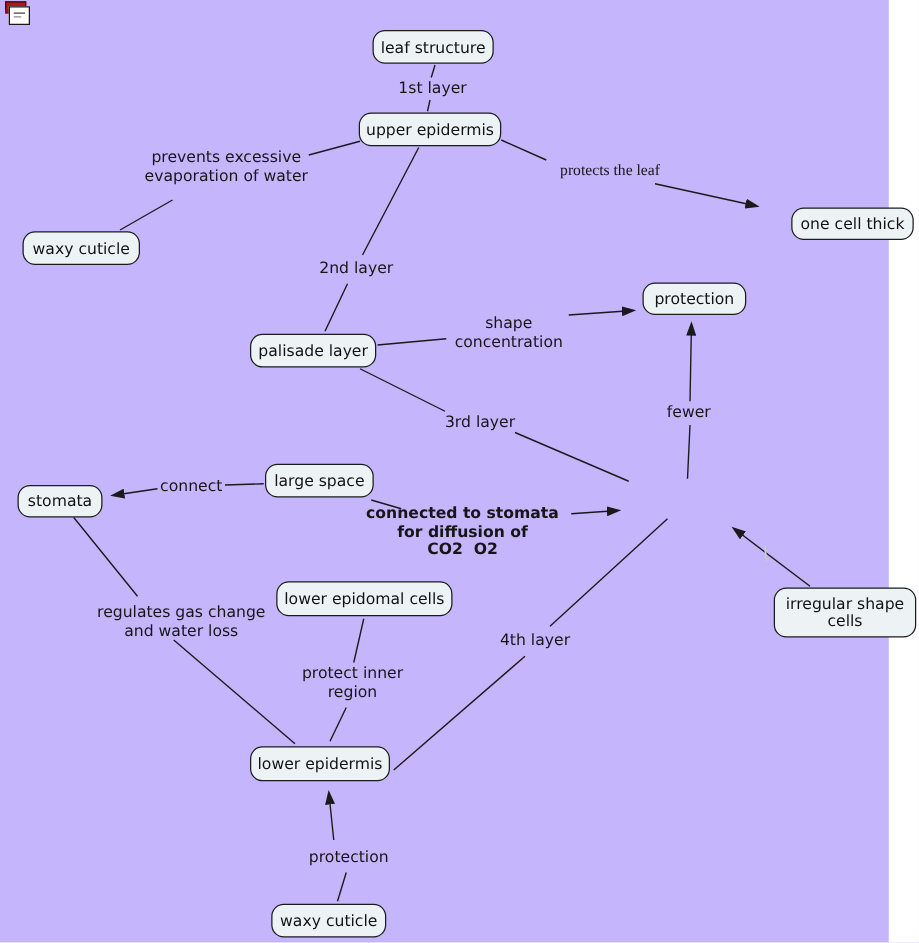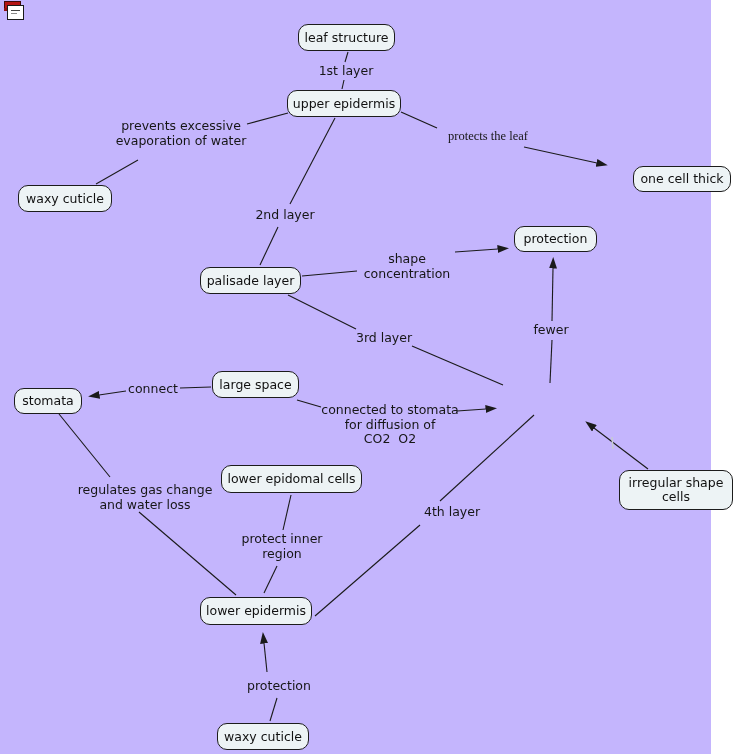--- a/index.html
+++ b/index.html
@@ -170,27 +170,27 @@
 
   <div class="lbl" style="left:407px; top:266px;">shape
 concentration</div>
 
   <div class="lbl" style="left:384px; top:338px;">3rd layer</div>
 
   <div class="lbl" style="left:551px; top:330px;">fewer</div>
 
   <div class="lbl" style="left:153px; top:389px;">connect</div>
 
-  <div class="lbl" style="left:390px; top:425px;">connected to stomata
+  <div class="lbl" style="left:370px; top:425px;font-weight:bold;">connected to stomata
 for diffusion of
 CO2  O2</div>
 
   <div class="lbl" style="left:120px; top:497px;margin-left:25px;">regulates gas change
 and water loss</div>
 
   <div class="lbl" style="left:282px; top:546px;">protect inner
 region</div>
 
-  <div class="lbl" style="left:428px; top:512px;margin-left:24px;">4th layer</div>
+  <div class="lbl" style="left:428px; top:512px;">4th layer</div>
 
   <div class="lbl" style="left:279px; top:686px;">protection</div>
 
 </div>
 
 </body></html>

